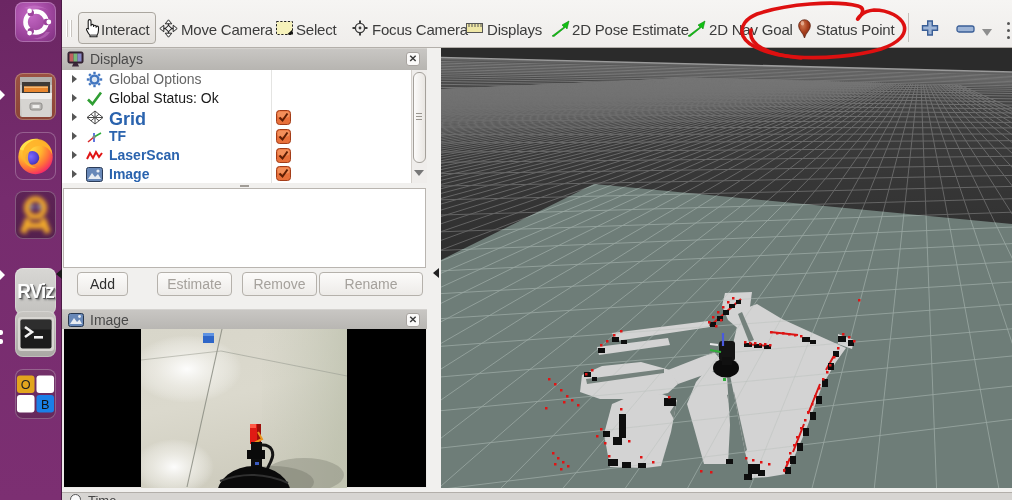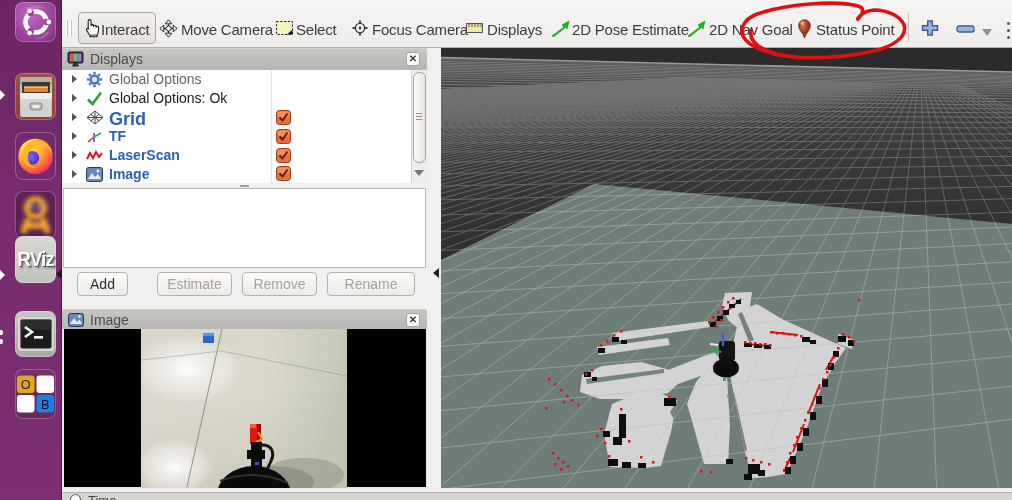--- a/index.html
+++ b/index.html
@@ -292,21 +292,21 @@
   <path d="M5 15.5 L12 15.5 L10.5 12 L6.5 12 Z" fill="#3a2838"></path>
  </svg>
     <span class="t">Displays</span>
     <span class="cls">✕</span>
   </div>
 <div class="ab" style="left:62px;top:70px;width:365px;height:113px;background:#fff"></div>
 <div class="ab" style="left:271px;top:70px;width:1px;height:113px;background:#e4e4e2"></div>
 <div class="ab" style="left:72px;top:75px;width:0;height:0;border-left:5.5px solid #565656;border-top:4px solid transparent;border-bottom:4px solid transparent"></div>
 <div class="ab" style="left:109px;top:71px;font-size:14px;color:#666;white-space:nowrap">Global Options</div>
 <div class="ab" style="left:72px;top:94px;width:0;height:0;border-left:5.5px solid #565656;border-top:4px solid transparent;border-bottom:4px solid transparent"></div>
-<div class="ab" style="left:109px;top:90px;font-size:14px;color:#1a1a1a;white-space:nowrap">Global Options: Ok</div>
+<div class="ab" style="left:109px;top:90px;font-size:14px;color:#1a1a1a;white-space:nowrap">Global Status: Ok</div>
 <div class="ab" style="left:72px;top:113px;width:0;height:0;border-left:5.5px solid #565656;border-top:4px solid transparent;border-bottom:4px solid transparent"></div>
 <div class="ab" style="left:109px;top:109px;font-size:18px;font-weight:bold;color:#2a63ae;white-space:nowrap">Grid</div>
 <div class="ab" style="left:72px;top:132px;width:0;height:0;border-left:5.5px solid #565656;border-top:4px solid transparent;border-bottom:4px solid transparent"></div>
 <div class="ab" style="left:109px;top:128px;font-size:14px;font-weight:bold;color:#2a63ae;white-space:nowrap">TF</div>
 <div class="ab" style="left:72px;top:151px;width:0;height:0;border-left:5.5px solid #565656;border-top:4px solid transparent;border-bottom:4px solid transparent"></div>
 <div class="ab" style="left:109px;top:147px;font-size:14px;font-weight:bold;color:#2a63ae;white-space:nowrap">LaserScan</div>
 <div class="ab" style="left:72px;top:170px;width:0;height:0;border-left:5.5px solid #565656;border-top:4px solid transparent;border-bottom:4px solid transparent"></div>
 <div class="ab" style="left:109px;top:166px;font-size:14px;font-weight:bold;color:#2a63ae;white-space:nowrap">Image</div>
 <svg class="ab" style="left:86px;top:71px" width="17" height="17" viewBox="0 0 17 17">
      <g fill="#4276c0">
@@ -376,21 +376,21 @@
 <div class="ab" style="left:416px;top:119px;width:6px;height:1px;background:#9a968f"></div>
 <div class="ab" style="left:414px;top:170px;width:0;height:0;border-top:6px solid #777;border-left:5px solid transparent;border-right:5px solid transparent"></div>
 
 <div class="ab" style="left:62px;top:183px;width:365px;height:6px;background:#f1f0ee"></div>
 <div class="ab" style="left:240px;top:185px;width:9px;height:2px;background:#a09c96"></div>
 <div class="ab" style="left:63px;top:188px;width:363px;height:80px;background:#fff;border:1px solid #b9b5b0"></div>
 
 <div class="btn" style="left:77px;width:51px;color:#2f2f2f">Add</div>
 <div class="btn" style="left:157px;width:75px;color:#a5a19c">Estimate</div>
 <div class="btn" style="left:242px;width:75px;color:#a5a19c">Remove</div>
-<div class="btn" style="left:327px;width:88px;color:#a5a19c">Rename</div>
+<div class="btn" style="left:319px;width:104px;color:#a5a19c">Rename</div>
 
 <div class="ttl" style="top:309px">
     <svg class="ab" style="left:6px;top:3px" width="16" height="14" viewBox="0 0 16 14">
   <rect x="0.5" y="0.5" width="15" height="13" rx="2" fill="#6888b8" stroke="#26364e"></rect>
   <path d="M2 11 L6 5 L9 9 L11.5 6.5 L14 11 Z" fill="#e8ecf2"></path>
       <circle cx="11.5" cy="3.5" r="1.4" fill="#e8ecf2"></circle>
  </svg>
     <span class="t">Image</span>
     <span class="cls">✕</span>
   </div>
@@ -505,21 +505,21 @@
     </svg>
   </div>
 <div class="lic" style="top:191px;height:48px;background:linear-gradient(180deg,#5e2356,#54204e)">
     <svg width="46" height="46" viewBox="0 0 46 46" style="filter:blur(2px)">
       <circle cx="23" cy="15" r="10" fill="none" stroke="#efa72c" stroke-width="6"></circle>
       <circle cx="19" cy="14" r="2.6" fill="#90a2ba"></circle>
       <circle cx="27" cy="14" r="2.6" fill="#90a2ba"></circle>
       <path d="M15 27 L9 43 M31 27 L37 43 M13 35 L33 35" stroke="#efa72c" stroke-width="7" fill="none"></path>
     </svg>
   </div>
-<div class="lic" style="top:236px;height:47px;background:linear-gradient(180deg,#d8d7d4,#c2c1be)">
+<div class="lic" style="top:268px;height:47px;background:linear-gradient(180deg,#d8d7d4,#c2c1be)">
     <div style="font-family:'Liberation Sans',sans-serif;font-weight:700;font-size:19px;color:#fdfdfd;text-shadow:1px 1px 0 #555,2px 2px 2px #777;transform:scaleY(1.05);letter-spacing:-1px">RViz</div>
   </div>
 <div class="lic" style="top:311px;height:46px;background:linear-gradient(180deg,#c8c6c2,#aaa8a4)">
     <svg width="40" height="38" viewBox="0 0 40 38">
       <rect x="2" y="2" width="36" height="34" rx="3" fill="#d8d6d2"></rect>
       <rect x="4.5" y="4.5" width="31" height="29" rx="2" fill="#1c1c1c"></rect>
       <rect x="4.5" y="4.5" width="31" height="10" fill="#3a3a3a" opacity="0.6"></rect>
       <path d="M9 12 L16 17 L9 22" stroke="#f2f2f2" stroke-width="2.6" fill="none"></path>
       <rect x="18" y="21" width="9" height="2.6" fill="#f2f2f2"></rect>
     </svg>

